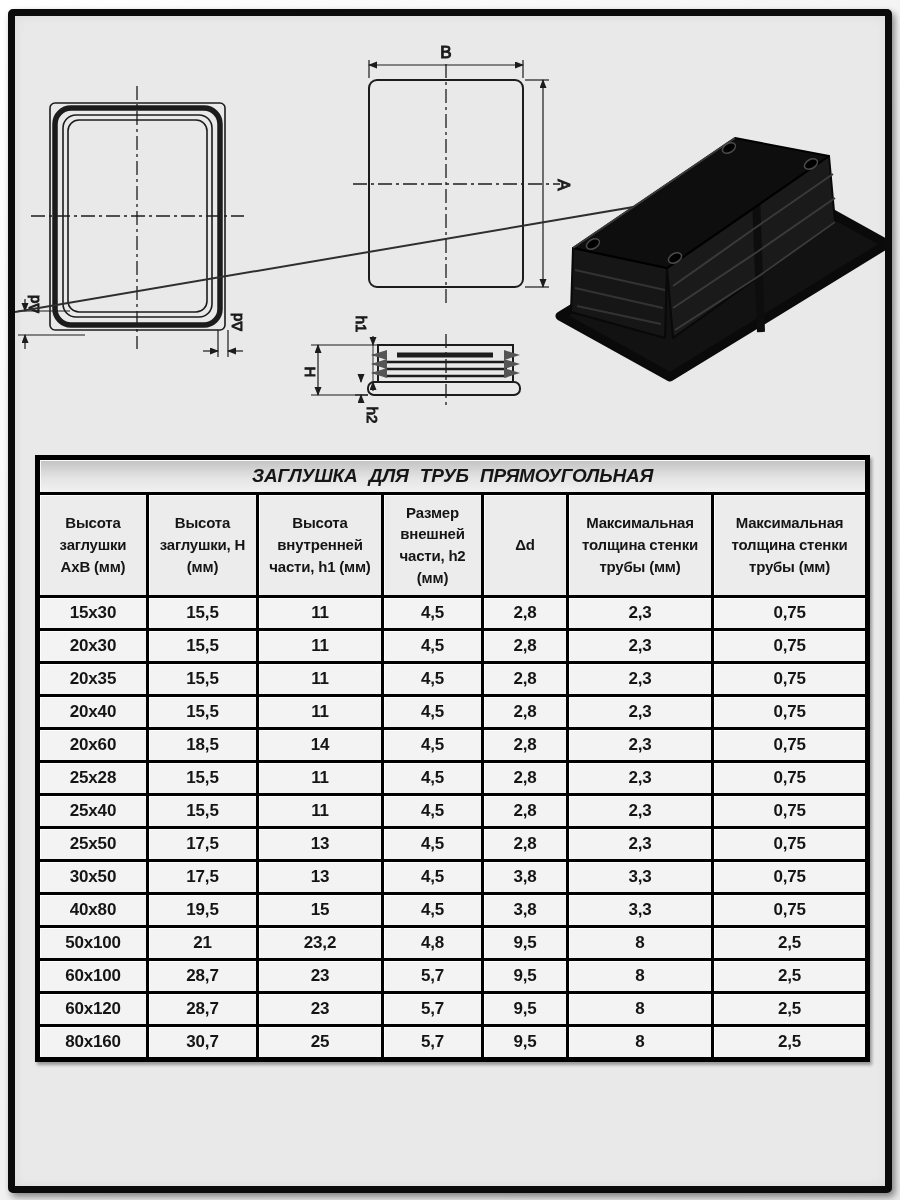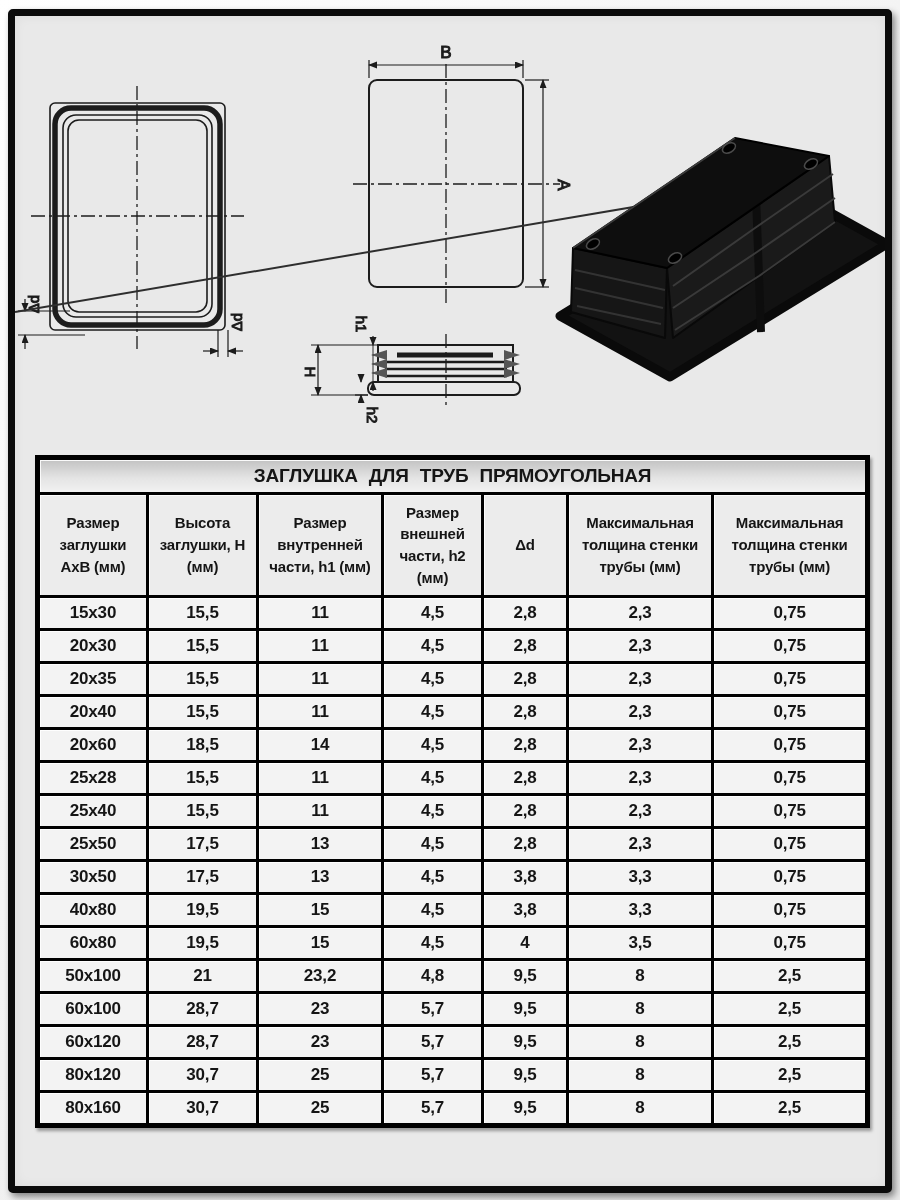--- a/index.html
+++ b/index.html
@@ -26,20 +26,21 @@
     background:#f2f2f2;
   }
   table.spec th, table.spec td{
     border:3px solid #000;text-align:center;vertical-align:middle;
     color:#151515;letter-spacing:-0.2px;
     box-shadow:inset 1px 1px 0 rgba(255,255,255,.85);
   }
   th.title-cell{
     height:30px;font-size:19px;font-weight:bold;letter-spacing:.5px;word-spacing:6px;
     background:linear-gradient(to bottom,#c3c3c3 0%,#e4e4e4 55%,#f2f2f2 100%);
+    font-style:italic;
   }
   tr.colhead th{
     height:96px;font-size:15px;font-weight:bold;line-height:1.45;
     background:#ececec;padding:2px 3px;
   }
   table.spec td{
     height:28px;font-size:17px;font-weight:bold;background:#f3f3f3;
   }
 </style>
 </head>
@@ -180,23 +181,23 @@
       <col style="width:100px">
         <col style="width:85px">
         <col style="width:145px">
       <col style="width:155px">
     </colgroup>
     <thead>
       <tr>
         <th class="title-cell" colspan="7">ЗАГЛУШКА  ДЛЯ  ТРУБ  ПРЯМОУГОЛЬНАЯ</th>
       </tr>
       <tr class="colhead">
-        <th>Размер заглушки АхВ (мм)</th>
+        <th>Высота заглушки АхВ (мм)</th>
         <th>Высота заглушки, Н (мм)</th>
-        <th>Размер внутренней части, h1 (мм)</th>
+        <th>Высота внутренней части, h1 (мм)</th>
         <th>Размер внешней части, h2 (мм)</th>
         <th>Δd</th>
         <th>Максимальная толщина стенки трубы (мм)</th>
         <th>Максимальная толщина стенки трубы (мм)</th>
       </tr>
     </thead>
     <tbody>
         <tr>
           <td>15x30</td>
           <td>15,5</td>
@@ -281,29 +282,20 @@
         <tr>
           <td>40x80</td>
           <td>19,5</td>
           <td>15</td>
           <td>4,5</td>
           <td>3,8</td>
           <td>3,3</td>
           <td>0,75</td>
         </tr>
         <tr>
-          <td>60x80</td>
-          <td>19,5</td>
-          <td>15</td>
-          <td>4,5</td>
-          <td>4</td>
-          <td>3,5</td>
-          <td>0,75</td>
-        </tr>
-        <tr>
           <td>50x100</td>
           <td>21</td>
           <td>23,2</td>
           <td>4,8</td>
           <td>9,5</td>
           <td>8</td>
           <td>2,5</td>
         </tr>
         <tr>
           <td>60x100</td>
@@ -317,29 +309,20 @@
         <tr>
           <td>60x120</td>
           <td>28,7</td>
           <td>23</td>
           <td>5,7</td>
           <td>9,5</td>
           <td>8</td>
           <td>2,5</td>
         </tr>
         <tr>
-          <td>80x120</td>
-          <td>30,7</td>
-          <td>25</td>
-          <td>5,7</td>
-          <td>9,5</td>
-          <td>8</td>
-          <td>2,5</td>
-        </tr>
-        <tr>
           <td>80x160</td>
           <td>30,7</td>
           <td>25</td>
           <td>5,7</td>
           <td>9,5</td>
           <td>8</td>
           <td>2,5</td>
         </tr>
       </tbody>
   </table>

